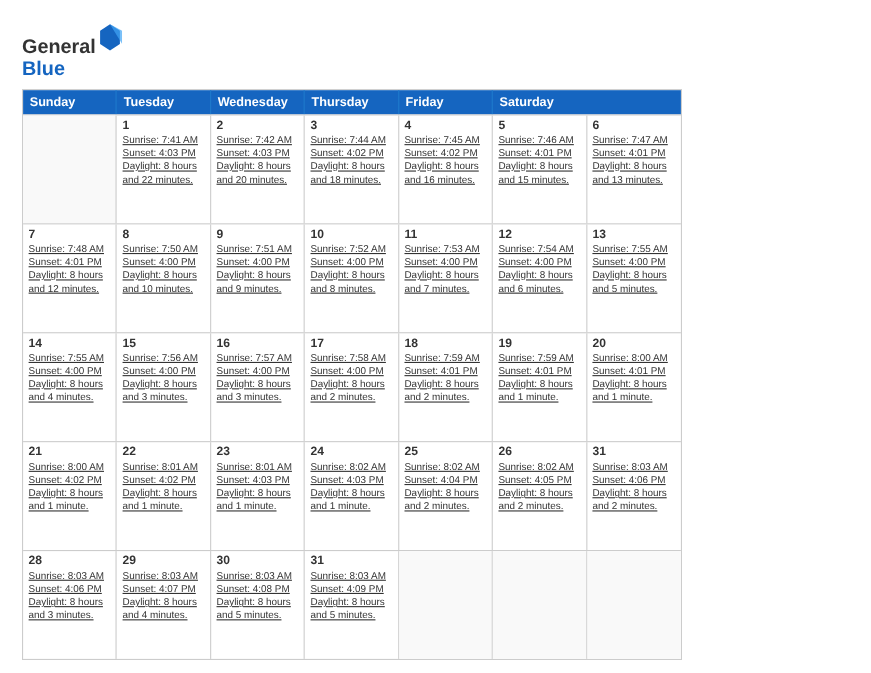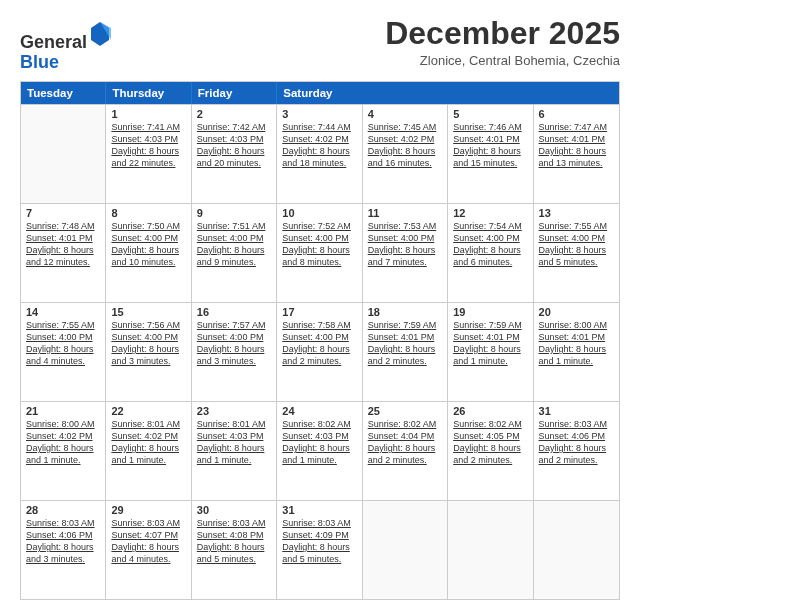--- a/index.html
+++ b/index.html
@@ -122,29 +122,27 @@
           <span class="logo-general">General</span><svg class="logo-icon" viewBox="0 0 22 28">
               <polygon points="11,2 20,8 20,20 11,26 2,20 2,8" fill="#1565c0"></polygon>
               <polygon points="11,2 22,8 22,20" fill="#42a5f5" opacity="0.7"></polygon>
             </svg>
         </div>
         <div class="logo-text">
           <span class="logo-blue">Blue</span>
         </div>
       </div>
     </div>
-    <div class="title-block">
-      <div class="month-title">December 2025</div>
-      <div class="subtitle">Zlonice, Central Bohemia, Czechia</div>
-    </div>
   </div>
 
   <div class="calendar">
     <div class="cal-header">
+    <div class="cal-header-cell">Sunday</div>
         <div class="cal-header-cell">Tuesday</div>
+        <div class="cal-header-cell">Wednesday</div>
         <div class="cal-header-cell">Thursday</div>
         <div class="cal-header-cell">Friday</div>
         <div class="cal-header-cell">Saturday</div>
       </div>
     <div class="cal-body">
     <div class="cal-row">
           <div class="cal-cell empty"></div>
           <div class="cal-cell">
             <span class="day-num">1</span>
             <div class="cell-text" style="white-space: pre-line;">Sunrise: 7:41 AM

